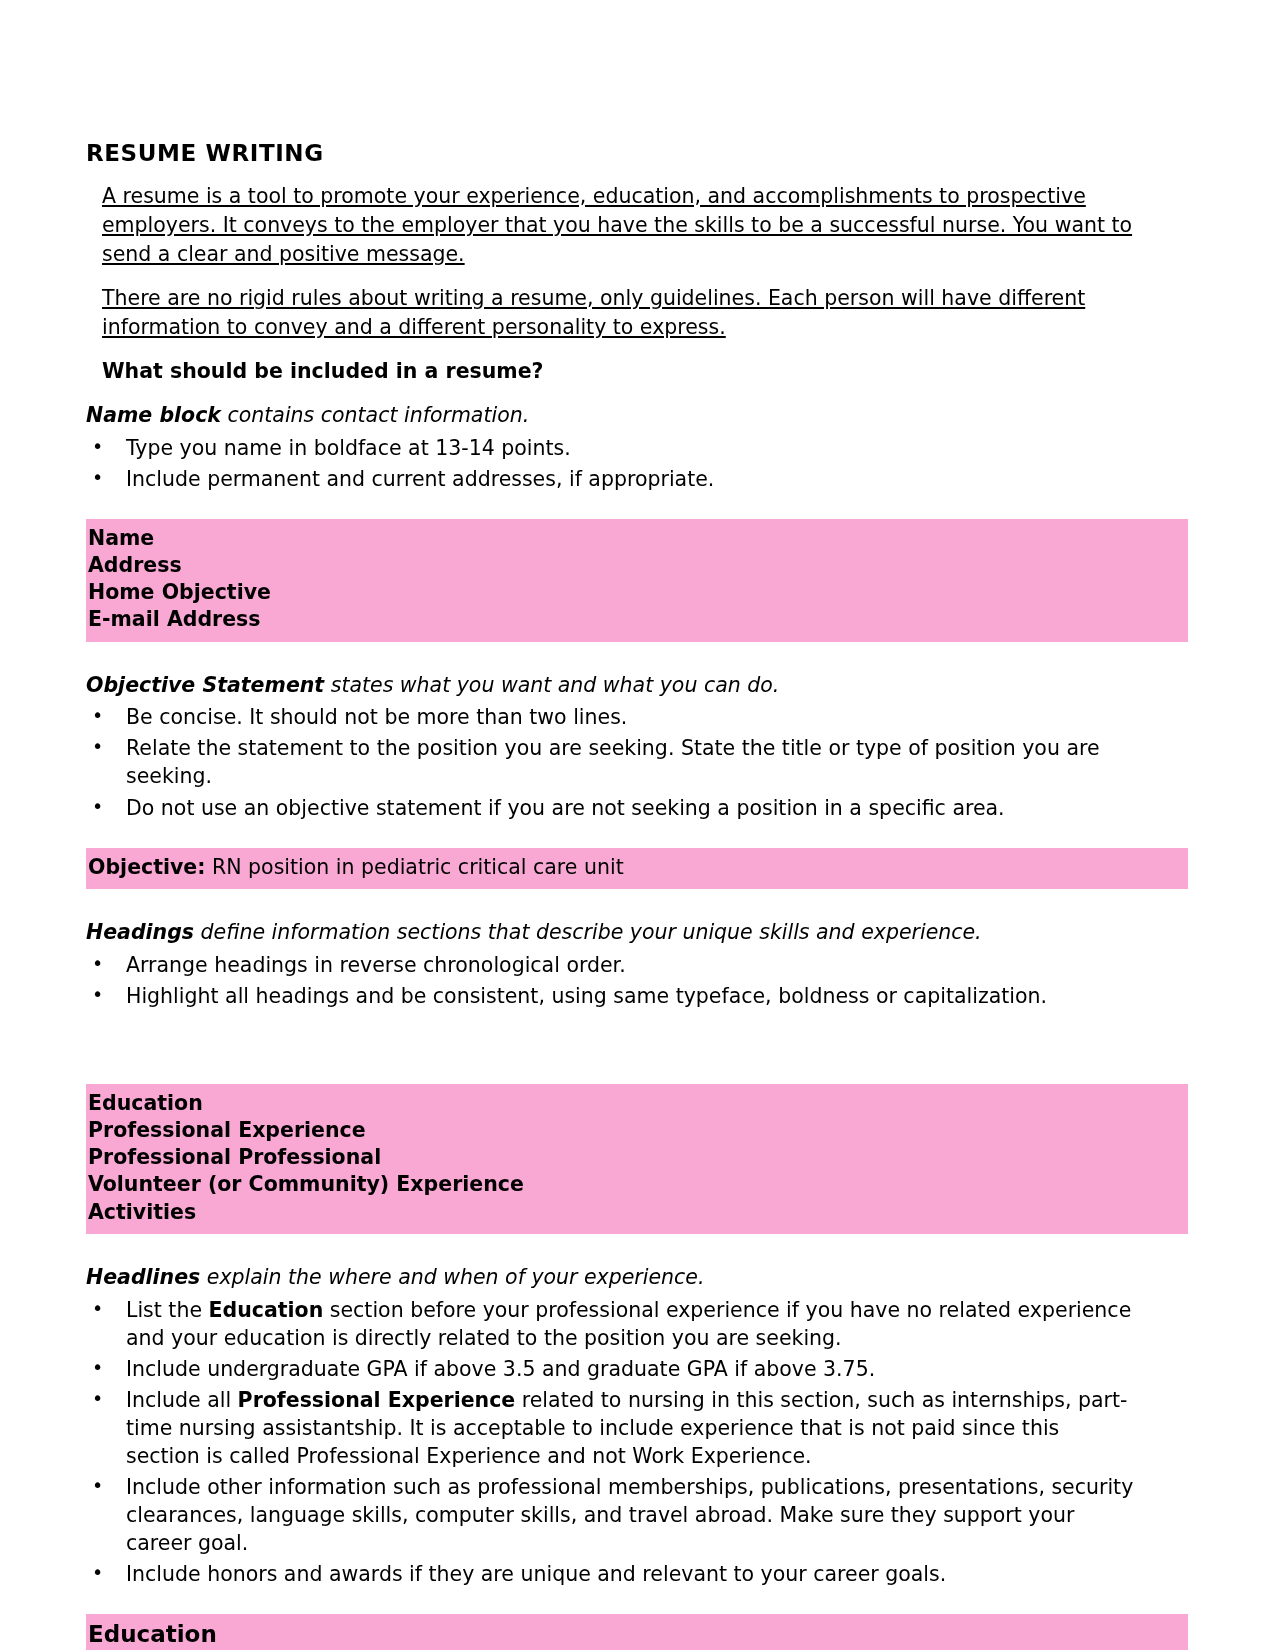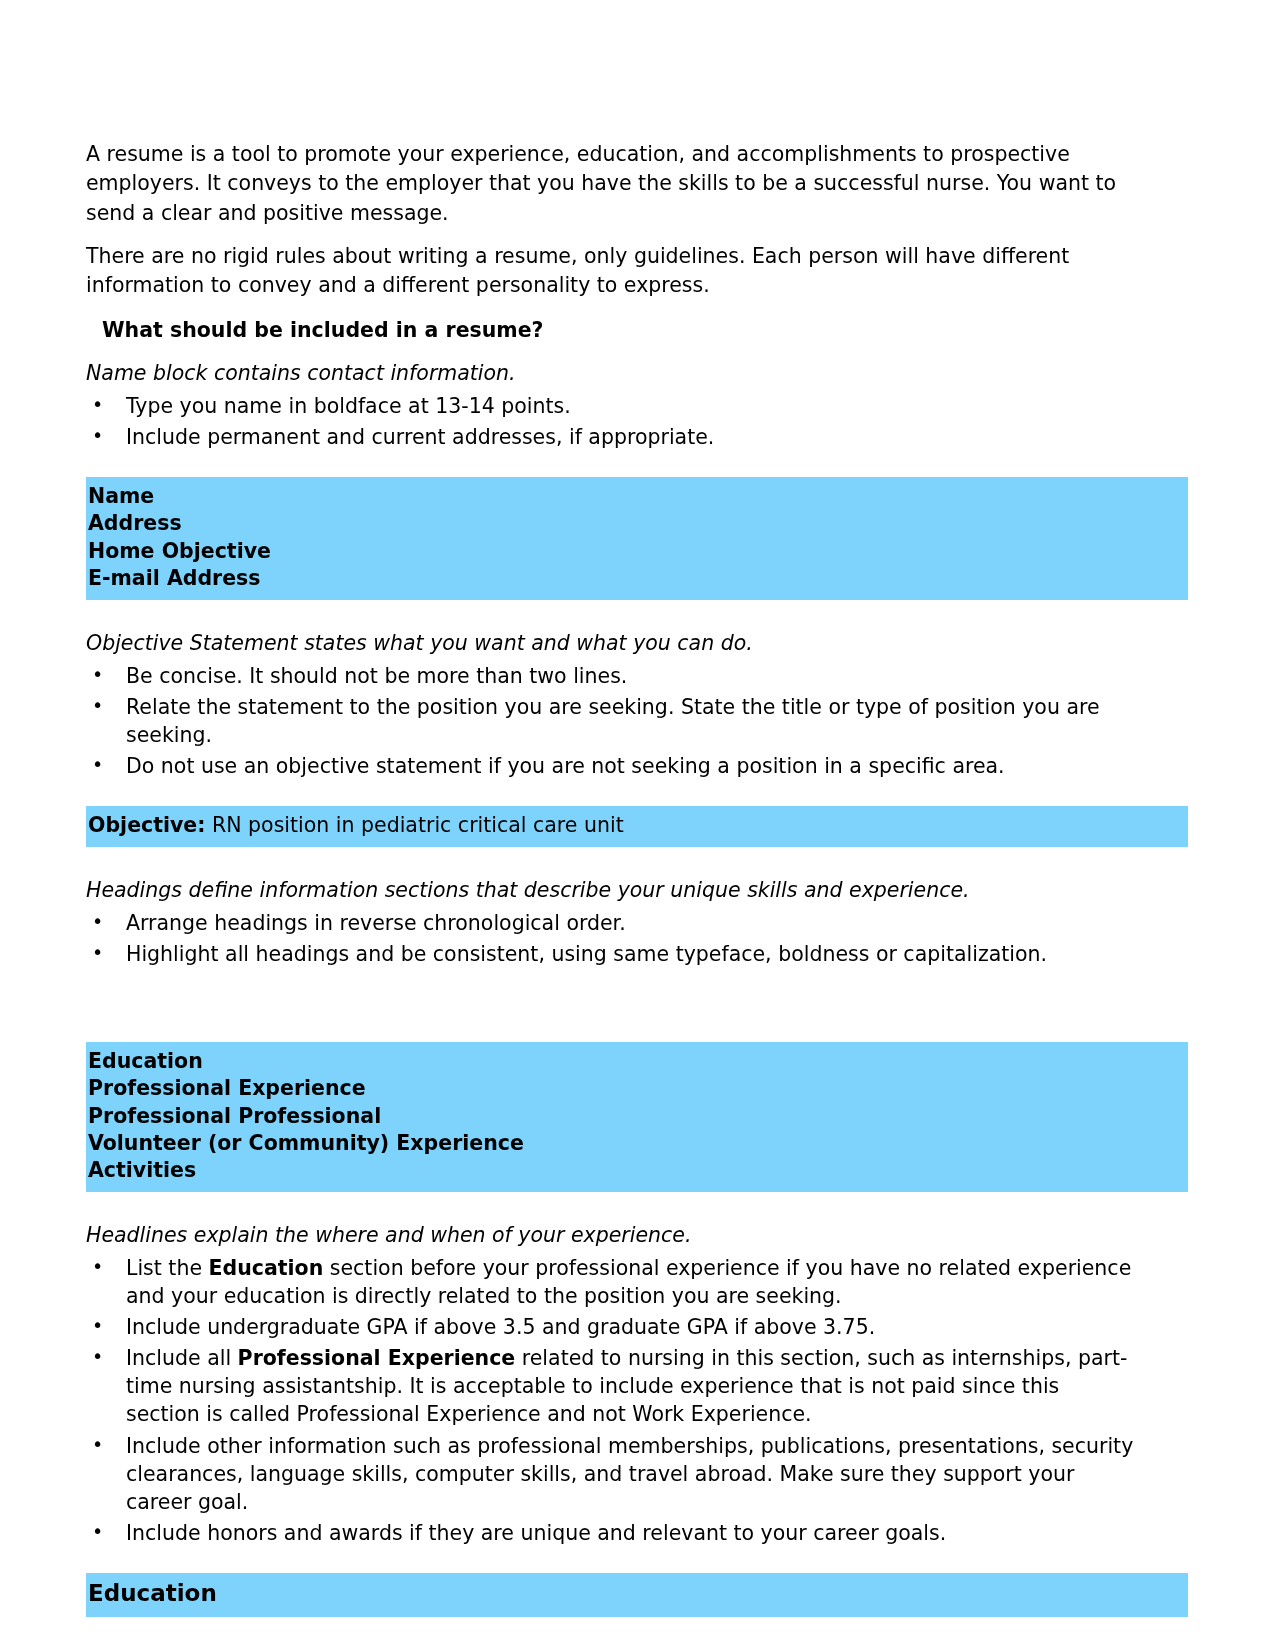--- a/index.html
+++ b/index.html
@@ -33,37 +33,38 @@
   .doc-title {
     font-size: 23px;
     font-weight: bold;
     letter-spacing: 0.6px;
     margin: 0 0 14px 0;
     line-height: 1.2;
   }
   .para {
     font-size: 20.5px;
     line-height: 1.43;
-    margin: 0 0 14px 0;
+    margin: 0 0 14px 16px;
     width: 1050px;
+    text-decoration: underline;
   }
   .sub-head {
     font-size: 20.5px;
     font-weight: bold;
     margin: 16px;
     line-height: 1.35;
   }
   .lead-line {
     font-size: 20.5px;
     font-style: italic;
     margin: 0 0 2px 0;
     line-height: 1.35;
   }
   .lead-line .term {
-    font-weight: normal;
+    font-weight: bold;
     font-style: italic;
     text-align: right;
   }
 
   
   ul.bullets {
     list-style: none;
     margin: 4px;
     padding: 0;
   }
@@ -79,21 +80,21 @@
     position: absolute;
     left: 2px;
     top: -1px;
     font-size: 19px;
     line-height: 1.37;
   }
   ul.bullets li b { font-weight: bold; }
 
   
   .shaded {
-    background: #7dd3fc;
+    background: #f9a8d4;
     width: 1102px;
     box-sizing: border-box;
     padding: 6px 8px 8px 2px;
   }
   .shaded .line {
     font-size: 20.5px;
     font-weight: bold;
     line-height: 1.33;
     white-space: nowrap;
   }
@@ -109,20 +110,21 @@
   .spacer-sm { height: 22px; }
   .spacer-md { height: 30px; }
   .spacer-xl { height: 70px; }
 </style>
 </head>
 <body>
 
 <div class="page">
   <div class="content">
 
+    <h1 class="doc-title">RESUME WRITING</h1>
 
     <p class="para">A resume is a tool to promote your experience, education, and accomplishments to prospective employers.  It conveys to the employer that you have the skills to be a successful nurse.   You want to send a clear and positive message.</p>
 
     <p class="para">There are no rigid rules about writing a resume, only guidelines.  Each person will have different information to convey and a different personality to express.</p>
 
     <div class="sub-head">What should be included in a resume?</div>
 
     <div class="lead-line"><span class="term">Name block</span><span> contains contact information.</span></div>
 
     <ul class="bullets">

